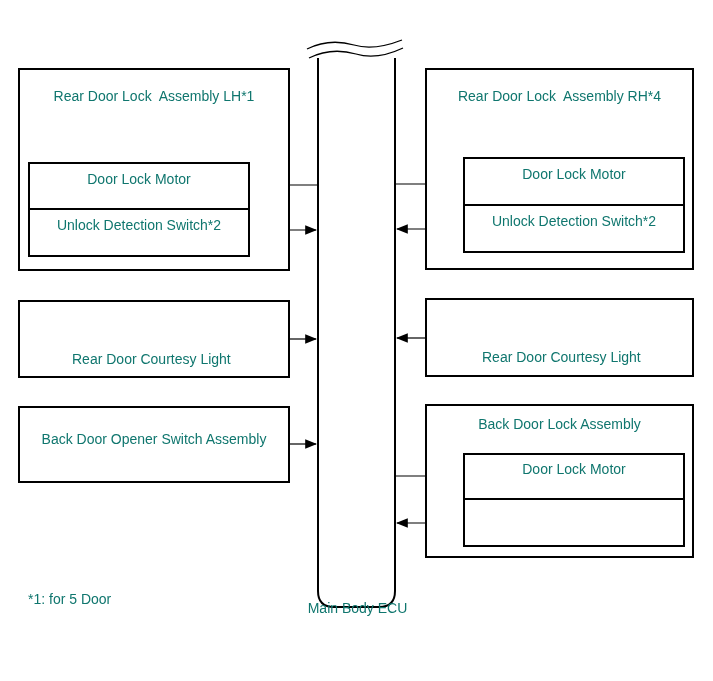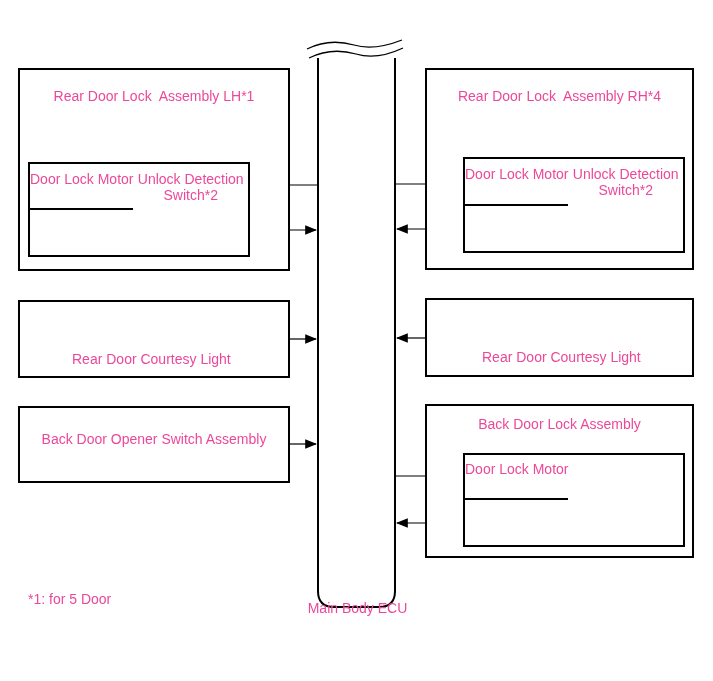--- a/index.html
+++ b/index.html
@@ -3,41 +3,41 @@
 <meta charset="utf-8">
 <style>
   html, body { margin: 0; padding: 0; background: #ffffff; }
   #canvas {
     position: relative;
     width: 713px;
     height: 681px;
     background: #ffffff;
     font-family: "Liberation Sans", sans-serif;
     font-size: 14px;
-    color: #ec4899;
+    color: #0f766e;
     overflow: hidden;
   }
   #wires {
     position: absolute;
     left: 0; top: 0;
     width: 713px; height: 681px;
   }
   .box {
     position: absolute;
     border: 2px solid #000;
     background: #fff;
     box-sizing: border-box;
   }
   .inner-box {
     position: absolute;
     border: 2px solid #000;
     background: #fff;
     box-sizing: border-box;
     display: flex;
-    flex-direction: row;
+    flex-direction: column;
   }
   .cell {
     text-align: center;
     box-sizing: border-box;
     padding-top: 7px;
     flex: 1 1 auto;
   }
   .cell.divided { border-bottom: 2px solid #000; }
   .box-title {
     text-align: center;

